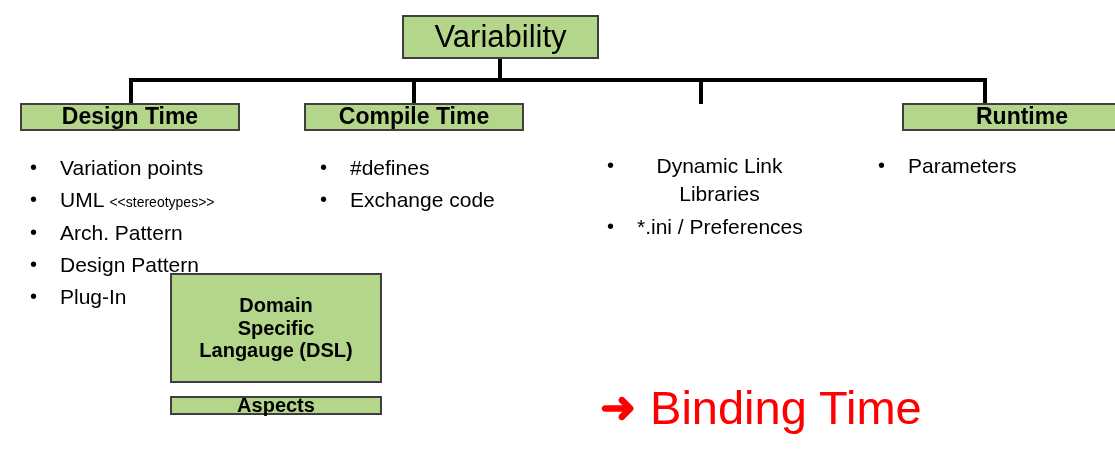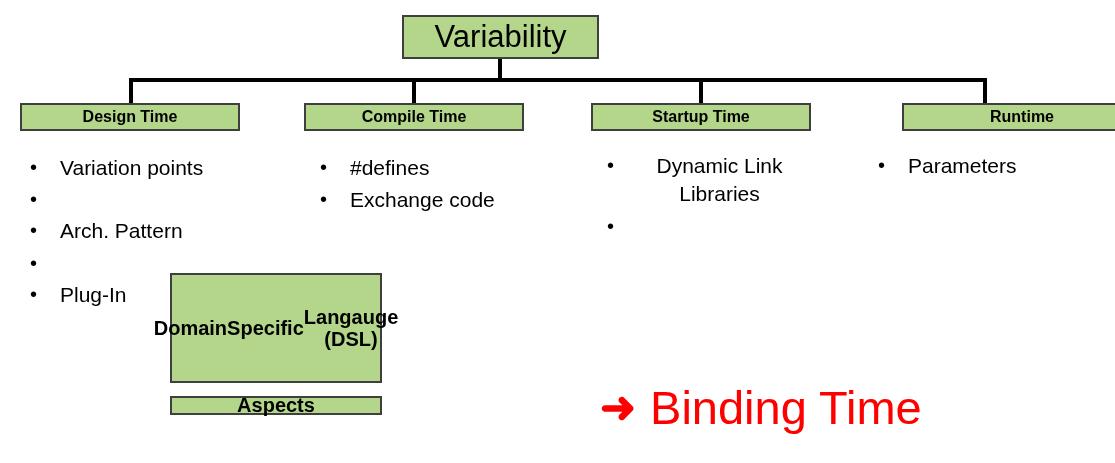--- a/index.html
+++ b/index.html
@@ -32,21 +32,21 @@
     text-align: center;
     font-weight: bold;
     color: #000000;
     line-height: 1.12;
   }
   .gbox.root {
     font-weight: normal;
     font-size: 31px;
   }
   .gbox.level2 {
-    font-size: 16px;
+    font-size: 23px;
     text-align: center;
   }
   .gbox.aux {
     font-size: 20px;
   }
 
   
   .line {
     position: absolute;
     background: #000000;
@@ -110,41 +110,40 @@
   <div class="line vline" style="left:412px; top:78px; width:4px; height:26px;"></div>
   <div class="line vline" style="left:699px; top:78px; width:4px; height:26px;"></div>
   <div class="line vline" style="left:983px; top:78px; width:4px; height:26px;"></div>
 
   <div class="gbox level2" style="left:20px; top:103px; width:220px; height:28px;">
     <span>Design Time</span>
   </div>
   <div class="gbox level2" style="left:304px; top:103px; width:220px; height:28px;">
     <span>Compile Time</span>
   </div>
-  <div class="gbox level2" style="left:591px; top:103px; width:220px; height:28px;">
-    <span>Startup Time</span>
-  </div>
   <div class="gbox level2" style="left:874px; top:103px; width:240px; height:28px;margin-left:28px;">
     <span>Runtime</span>
   </div>
 
   <div class="bullets" style="left:30px; top:154px; width:280px;">
     <div class="brow">
       <span class="bdot">•</span>
       <span class="btext">Variation points</span>
     </div>
     <div class="brow">
       <span class="bdot">•</span>
+      <span class="btext"><span>UML </span><span class="small-note">&lt;&lt;stereotypes&gt;&gt;</span></span>
     </div>
     <div class="brow">
       <span class="bdot">•</span>
       <span class="btext">Arch. Pattern</span>
     </div>
     <div class="brow">
       <span class="bdot">•</span>
+      <span class="btext">Design Pattern</span>
     </div>
     <div class="brow">
       <span class="bdot">•</span>
       <span class="btext">Plug-In</span>
     </div>
   </div>
 
   <div class="bullets" style="left:320px; top:154px; width:250px;">
     <div class="brow">
       <span class="bdot">•</span>
@@ -156,31 +155,32 @@
     </div>
   </div>
 
   <div class="bullets" style="left:607px; top:152px; width:255px;">
     <div class="brow">
       <span class="bdot">•</span>
       <span class="btext" style="max-width:165px;text-align:center;">Dynamic Link Libraries</span>
     </div>
     <div class="brow">
       <span class="bdot">•</span>
+      <span class="btext">*.ini / Preferences</span>
     </div>
   </div>
 
   <div class="bullets" style="left:878px; top:152px; width:220px;">
     <div class="brow">
       <span class="bdot">•</span>
       <span class="btext">Parameters</span>
     </div>
   </div>
 
-  <div class="gbox aux" style="left:170px; top:273px; width:212px; height:110px; flex-direction:row;">
+  <div class="gbox aux" style="left:170px; top:273px; width:212px; height:110px; flex-direction:column;">
     <span>Domain</span>
     <span>Specific</span>
     <span>Langauge (DSL)</span>
   </div>
 
   <div class="gbox aux" style="left:170px; top:396px; width:212px; height:19px;">
     <span>Aspects</span>
   </div>
 
   <div id="binding-time" style="left:600px; top:384px;">

